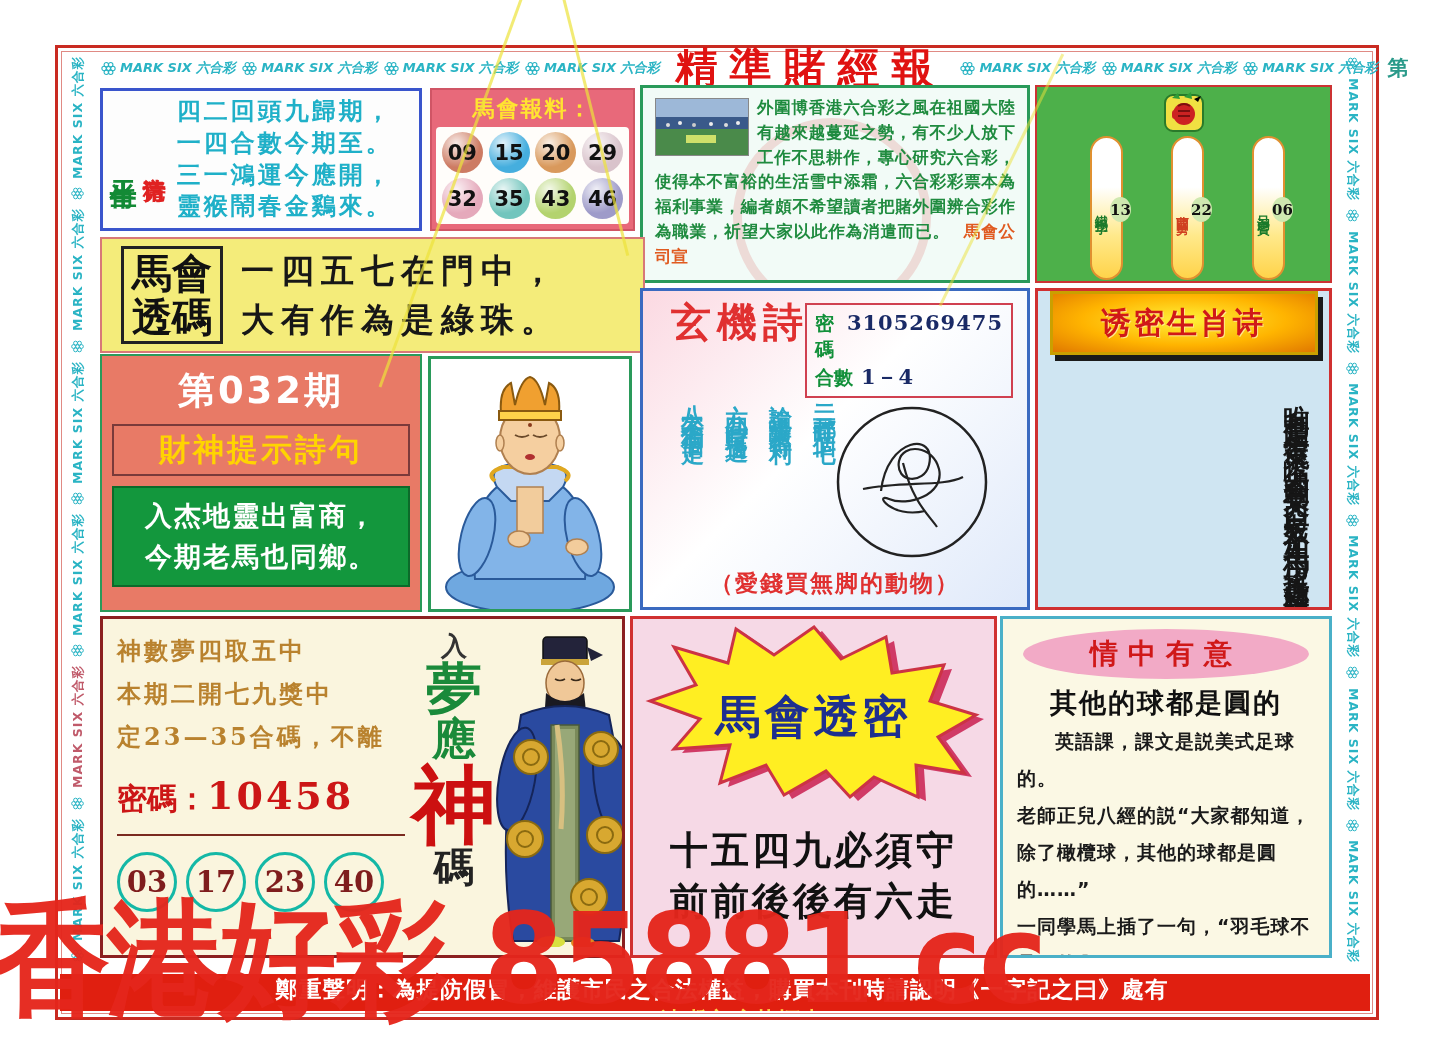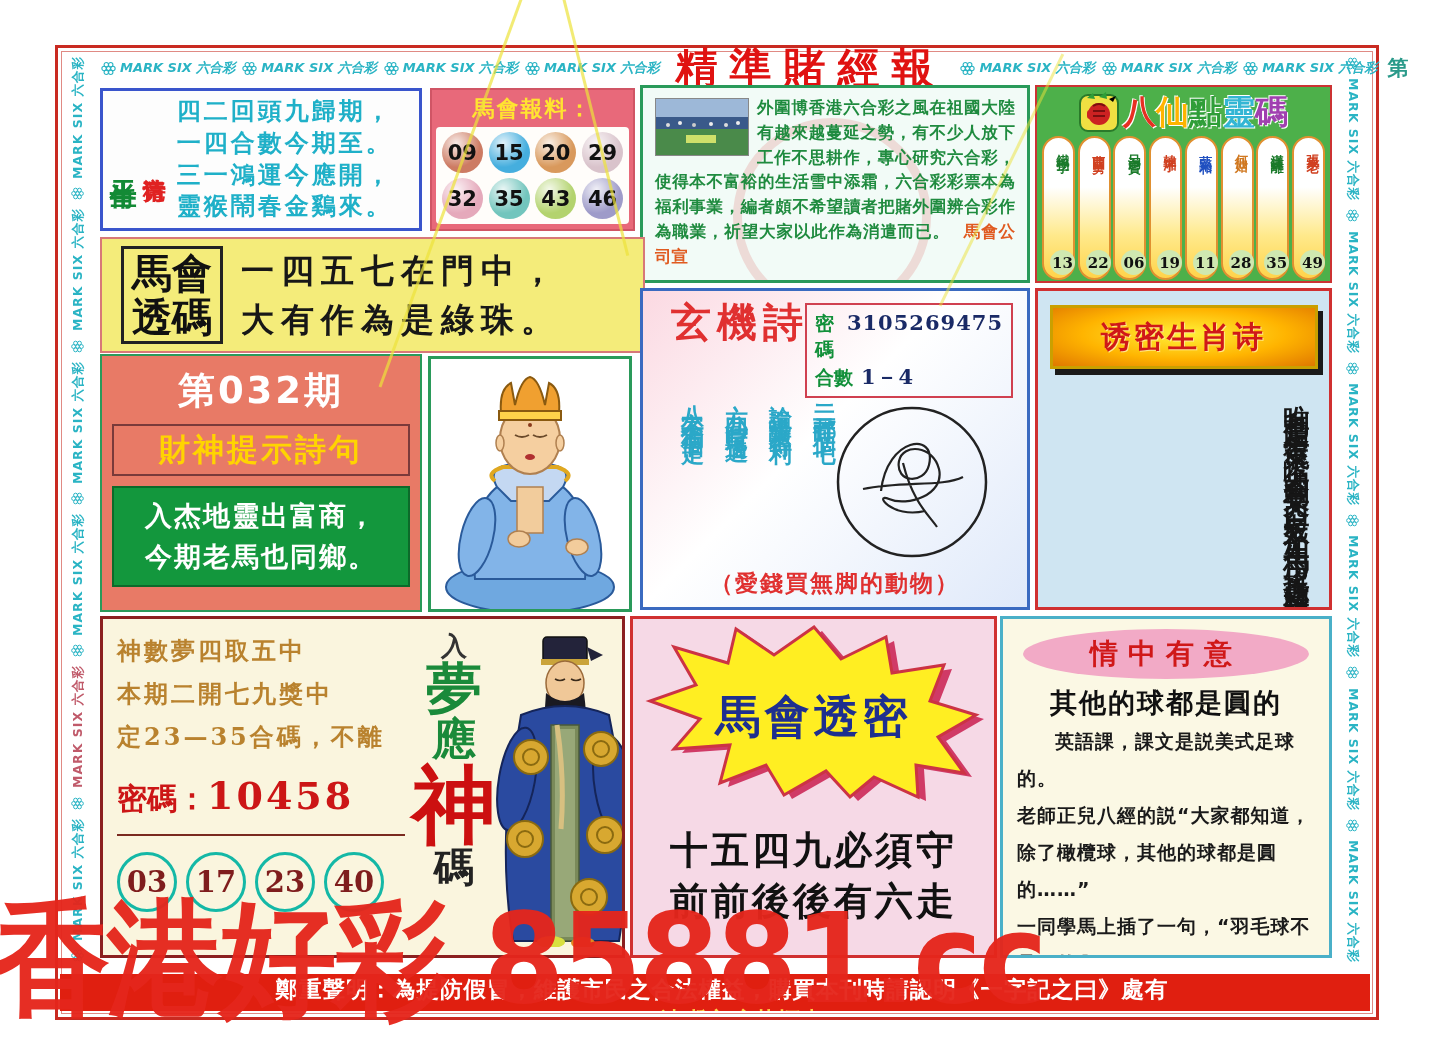--- a/index.html
+++ b/index.html
@@ -56,22 +56,22 @@
                   text-align:justify;}
   .editorial-sign{color:#e05a20;margin-left:14px;}
   .news-photo{float:left;width:92px;height:56px;margin:2px 8px 2px 0;border:1px solid #888;}
 
   
   .box-immortals{left:1035px;top:85px;width:297px;height:198px;background:#4db04a;border:2px solid #cc3333;padding:2px 4px;}
   .immortals-head{display:flex;align-items:center;justify-content:center;gap:4px;height:46px;}
   .immortals-title span{font-size:33px;font-weight:bold;text-shadow:1px 1px 0 #fff,-1px -1px 0 #fff;}
   .pills{display:flex;justify-content:space-between;padding:0 1px;margin-top:1px;}
   .pill{width:33px;height:144px;border-radius:17px;border:2px solid #e09030;box-sizing:border-box;
-        background:linear-gradient(#ffffff 35%,#ffe98a 70%,#ffd34a);display:flex;flex-direction:column;
-        align-items:center;justify-content:space-between;padding:6px 0 3px 8px;}
+        background:linear-gradient(#ffffff 35%,#ffe98a 70%,#ffd34a);display:flex;
+        align-items:center;justify-content:space-between;padding:6px 0 3px 0;margin-left:48px;}
   .pill-name{font-size:13px;font-weight:bold;letter-spacing:3px;}
   .pill-num{width:25px;height:25px;border-radius:50%;background:#cfe8b0;display:flex;align-items:center;
             justify-content:center;font-family:"DejaVu Serif",serif;font-size:15px;font-weight:bold;color:#111;}
 
   
   .box-touma{left:100px;top:237px;width:545px;height:116px;background:#f4ec7a;border:2px solid #d87878;
              display:flex;align-items:center;padding:6px 19px;}
   .touma-label{border:3px solid #222;padding:2px 8px;font-family:"DejaVu Serif",serif;font-weight:bold;
                font-size:40px;line-height:1.1;color:#111;text-align:center;margin-right:18px;}
   .touma-lines{font-family:"DejaVu Serif",serif;font-weight:bold;color:#171717;font-size:33px;line-height:1.5;
@@ -99,21 +99,21 @@
   .xuanji-row .lab{color:#12903a;font-size:19px;font-weight:bold;}
   .xuanji-row .val{color:#1a2a66;font-size:21px;font-weight:bold;font-family:"DejaVu Serif",serif;letter-spacing:1px;}
   .xuanji-cols{position:absolute;left:22px;top:96px;height:228px;writing-mode:vertical-rl;text-orientation:upright;}
   .xuanji-cols div{color:#2ba8c8;font-size:23px;font-weight:bold;letter-spacing:6px;margin-left:13px;white-space:nowrap;}
   .sig-circle{position:absolute;right:36px;top:112px;}
   .xuanji-note{position:absolute;left:0;right:0;bottom:8px;text-align:center;color:#e03030;font-size:23px;
                font-weight:bold;letter-spacing:2px;}
 
   
   .box-shengxiao{left:1035px;top:288px;width:297px;height:322px;background:#cfe5f2;border:3px solid #d03030;}
-  .plaque{margin:14px auto 0 auto;width:262px;height:58px;background:radial-gradient(ellipse at 50% 45%,#fff23a 0%,#ffb400 55%,#e07800 100%);
+  .plaque{margin:0 auto 0 auto;width:262px;height:58px;background:radial-gradient(ellipse at 50% 45%,#fff23a 0%,#ffb400 55%,#e07800 100%);
           border:3px solid #caa000;box-shadow:5px 6px 0 #1a1a1a;display:flex;align-items:center;justify-content:center;}
   .plaque span{color:#d01818;font-size:30px;font-weight:bold;letter-spacing:3px;
                text-shadow:1px 1px 0 #ffe98a;font-family:"DejaVu Serif",serif;}
   .shengxiao-cols{position:absolute;left:14px;right:14px;top:92px;bottom:10px;writing-mode:vertical-rl;
                   text-orientation:upright;display:flex;justify-content:space-between;}
   .shengxiao-cols div{color:#161616;font-size:26px;font-weight:bold;letter-spacing:7px;
                       font-family:"DejaVu Serif",serif;white-space:nowrap;}
 
   
   .box-dream{left:100px;top:616px;width:525px;height:342px;background:#faf5de;border:3px solid #8b2020;
@@ -455,21 +455,20 @@
       <svg width="40" height="40" viewBox="0 0 40 40">
         <rect x="1" y="3" width="38" height="36" rx="8" fill="#f0e042" stroke="#2a7a2a" stroke-width="2"></rect>
         <path d="M8 6 L14 1 L16 7 Z" fill="#2f9e38"></path>
           <path d="M20 5 L27 0 L28 7 Z" fill="#2f9e38"></path>
           <path d="M30 7 L37 4 L34 10 Z" f="">
         </path>
         <circle cx="20" cy="22" r="11" fill="#cc2222"></circle>
         <rect x="8" y="18" width="10" height="9" rx="3" fill="#cc2222"></rect>
         <path d="M14 14 q6 -4 12 0 M14 19 h12 M14 24 h12" stroke="#7a0f0f" stroke-width="2" fill="none"></path>
       </svg>
-      <span class="immortals-title" id="immortals-title-chars"><span style="color:#e63022">八</span><span style="color:#ffb400">仙</span><span style="color:#2f9e38">點</span><span style="color:#33b6d4">靈</span><span style="color:#a040b0">碼</span></span>
     </div>
     <div class="pills" id="immortals-pills">
         <div class="pill">
      <span class="pill-name vtext" style="color:#1a7a2a">鐵拐李</span>
      <span class="pill-num">13</span>
         </div>
         <div class="pill">
      <span class="pill-name vtext" style="color:#d04020">曹國舅</span>
      <span class="pill-num">22</span>
         </div>

